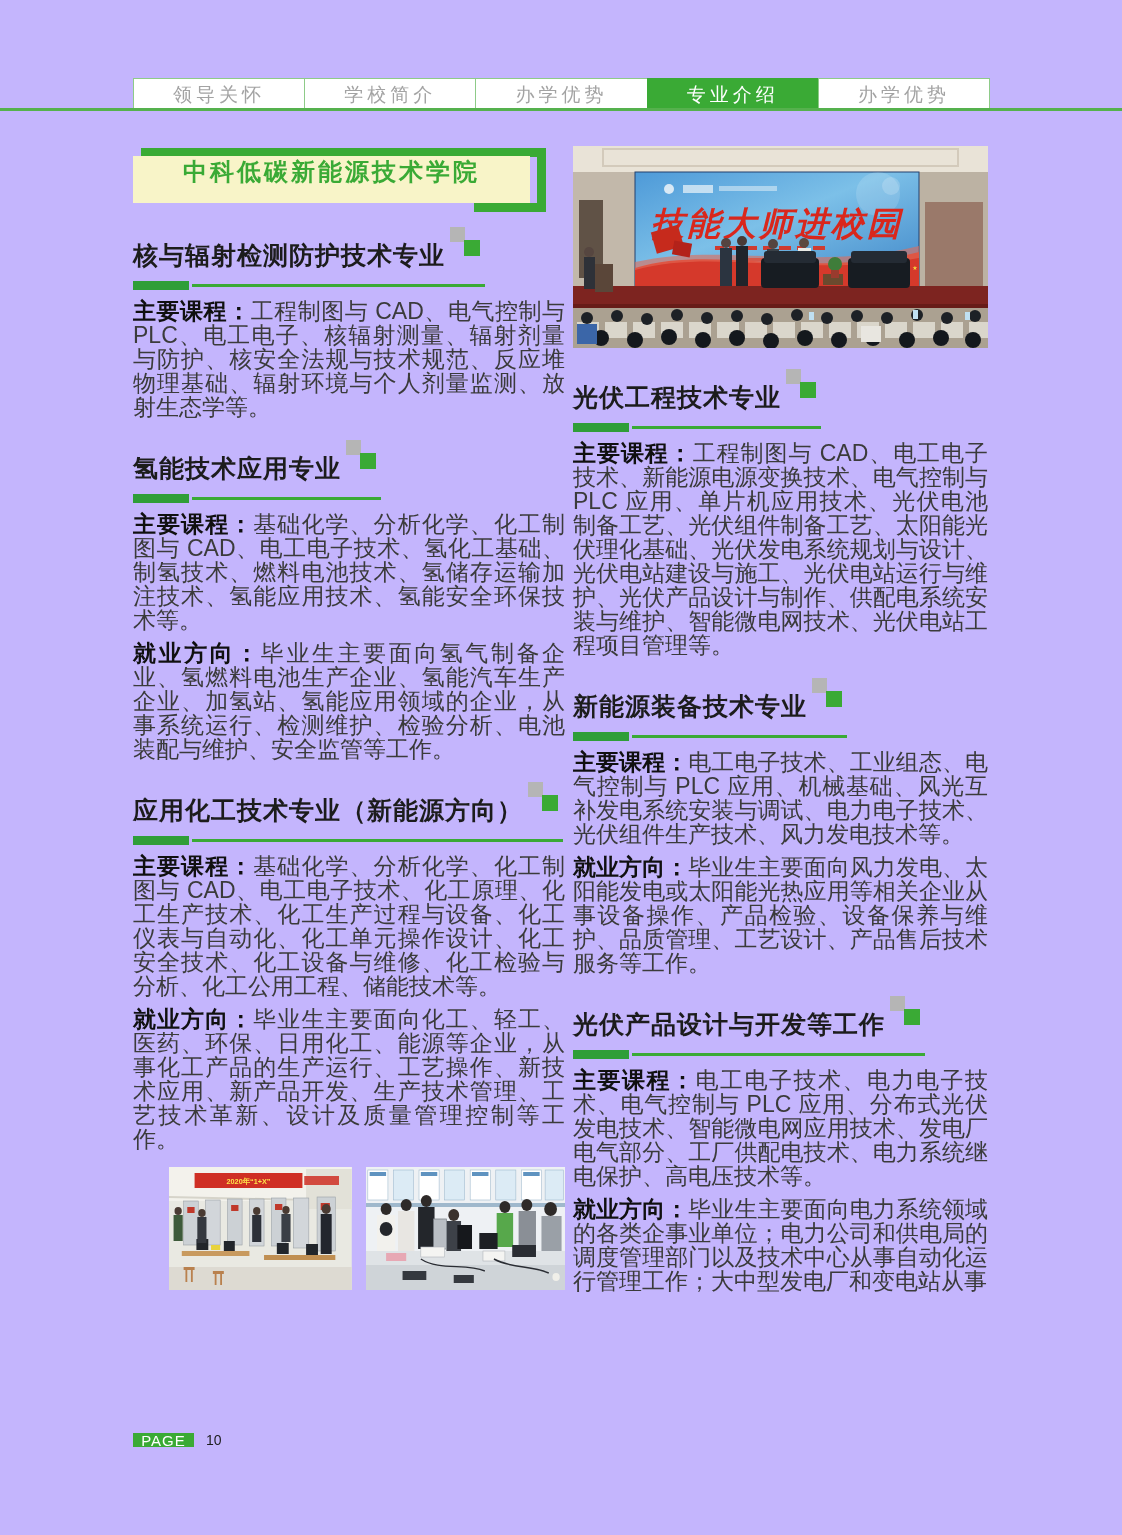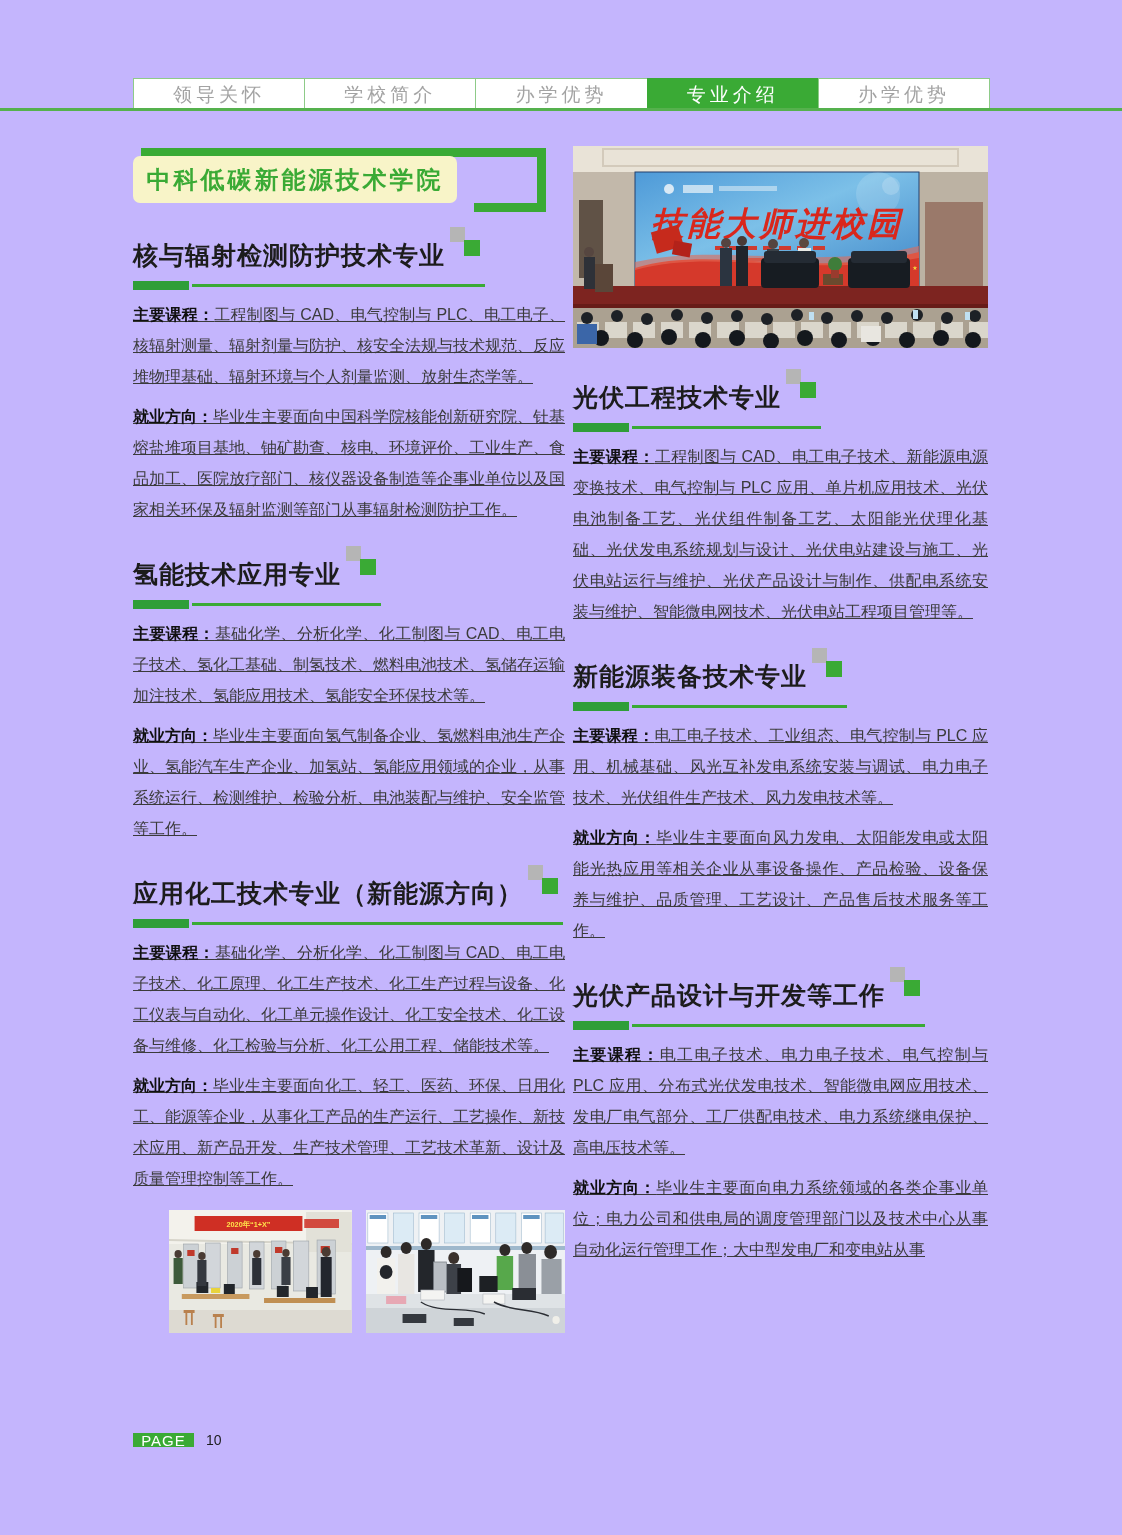--- a/index.html
+++ b/index.html
@@ -23,37 +23,37 @@
 
   
   .col-left{position:absolute;left:133px;top:148px;width:432px;}
   .col-right{position:absolute;left:573px;top:146px;width:415px;}
 
   
   .banner{position:relative;width:413px;height:64px;}
   .banner .frame-top{position:absolute;left:8px;top:0;width:405px;height:9px;background:var(--green);}
   .banner .frame-right{position:absolute;right:0;top:0;width:9px;height:64px;background:var(--green);}
   .banner .frame-foot{position:absolute;right:0;top:55px;width:72px;height:9px;background:var(--green);}
-  .banner .plate{position:absolute;left:0;top:8px;width:324px;height:47px;background:var(--yellow);
-       display:flex;align-items:center;justify-content:center;border-radius:7px;}
+  .banner .plate{position:absolute;left:0;top:8px;width:397px;height:47px;background:var(--yellow);
+       display:flex;justify-content:center;}
   .banner .plate span{color:var(--green);font-size:24px;font-weight:bold;letter-spacing:3px;}
 
   
   .sec{margin-top:33px;}
   .sec.first{margin-top:27px;}
   .sec-head{display:table;position:relative;}
   .sec-head .t{display:inline-block;font-size:25px;font-weight:bold;color:#1c1c1c;letter-spacing:1px;vertical-align:top;}
   .deco{display:inline-block;position:relative;width:40px;height:26px;vertical-align:top;}
   .deco .sq-gray{position:absolute;left:5px;top:-12px;width:15px;height:15px;background:#b5b5b5;}
   .deco .sq-green{position:absolute;left:19px;top:1px;width:16px;height:16px;background:var(--green);}
   .underline{position:relative;display:block;height:9px;margin-top:9px;}
   .underline i{position:absolute;left:0;top:0;width:56px;height:9px;background:#2f9e38;}
   .underline em{position:absolute;left:59px;right:0;top:3px;height:3px;background:var(--green);}
 
-  .sec p{margin-top:9px;font-size:16px;line-height:31px;color:var(--ink);text-align:justify;text-decoration:underline;}
+  .sec p{margin-top:9px;font-size:23px;line-height:24px;color:var(--ink);text-align:justify;}
   .sec p b{color:#101010;}
 
   
   .photo{display:block;}
   .stage-photo{width:415px;height:202px;}
   .photo-row{margin-top:16px;display:flex;gap:14px;padding-left:36px;}
   .lab1{width:200px;height:123px;}
   .lab2{width:218px;height:123px;}
 
   
@@ -90,21 +90,20 @@
     <section class="sec first">
       <div class="sec-head">
         <span class="t">核与辐射检测防护技术专业</span>
           <span class="deco"><i class="sq-gray"></i><i class="sq-green"></i></span>
         <span class="underline">
             <i></i>
             <em></em>
           </span>
       </div>
       <p><b>主要课程：</b><span>工程制图与 CAD、电气控制与 PLC、电工电子、核辐射测量、辐射剂量与防护、核安全法规与技术规范、反应堆物理基础、辐射环境与个人剂量监测、放射生态学等。</span></p>
-      <p><b>就业方向：</b><span>毕业生主要面向中国科学院核能创新研究院、钍基熔盐堆项目基地、铀矿勘查、核电、环境评价、工业生产、食品加工、医院放疗部门、核仪器设备制造等企事业单位以及国家相关环保及辐射监测等部门从事辐射检测防护工作。</span></p>
     </section>
 
     <section class="sec">
       <div class="sec-head">
         <span class="t">氢能技术应用专业</span>
           <span class="deco"><i class="sq-gray"></i><i class="sq-green"></i></span>
         <span class="underline">
             <i></i>
             <em></em>
           </span>

